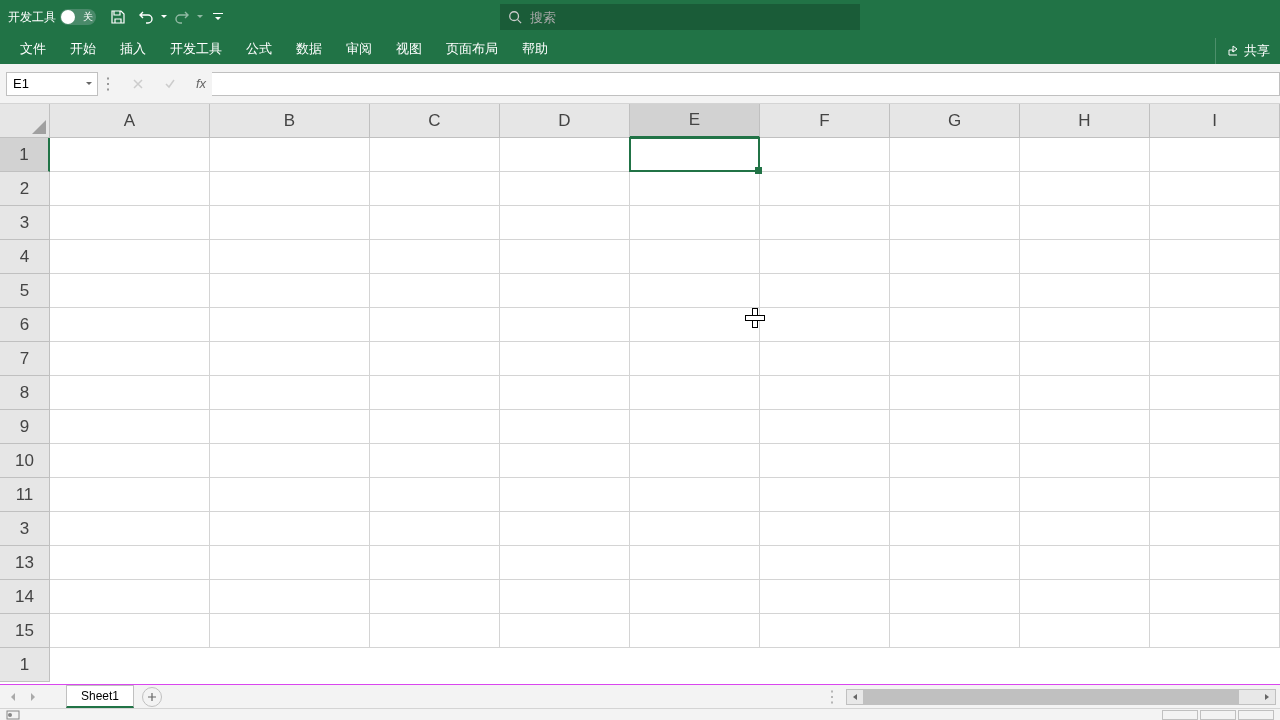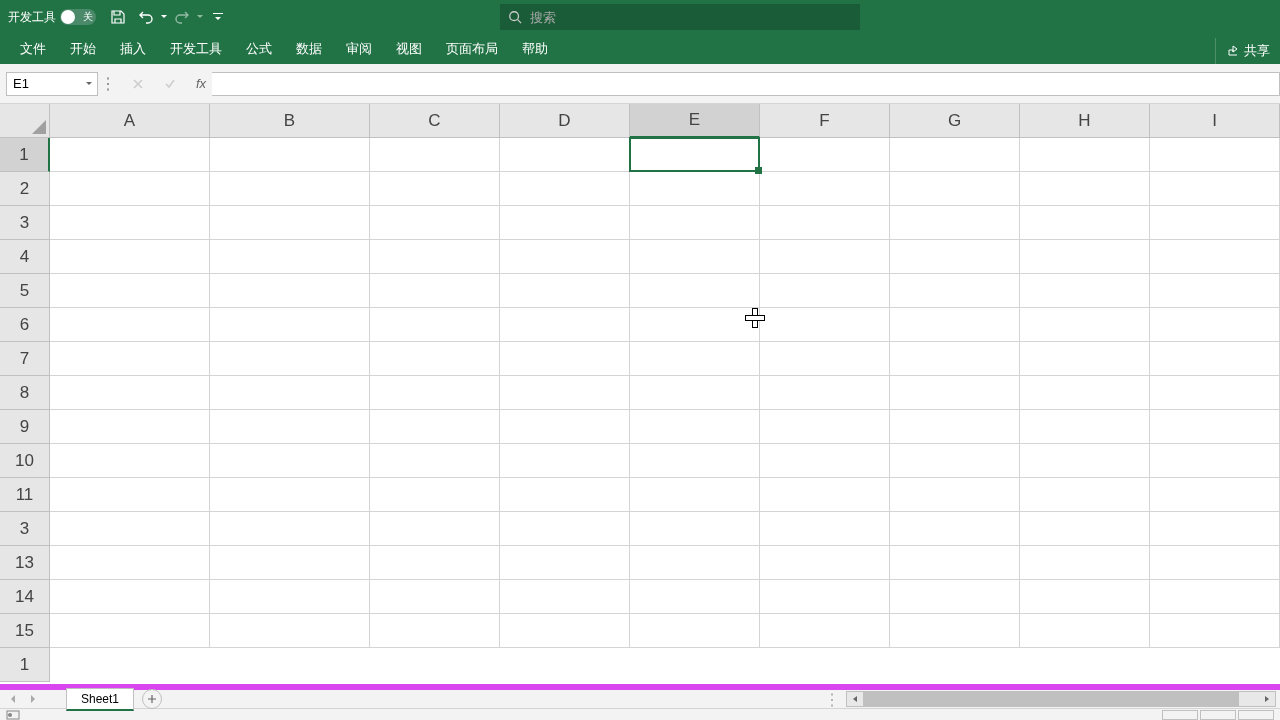--- a/index.html
+++ b/index.html
@@ -56,21 +56,21 @@
 .cell-row { display: flex; }
 .cell { height: 34px; border-right: 1px solid #d4d4d4; border-bottom: 1px solid #d4d4d4; font-size: 18px; display: flex; align-items: center; justify-content: flex-end; padding: 0 6px; color: #222; }
 .active-cell-overlay { position: absolute; border: 2px solid #217346; pointer-events: none; }
 .active-handle { position: absolute; width: 7px; height: 7px; background: #217346; right: -4px; bottom: -4px; }
 .cursor-cross { position: absolute; width: 18px; height: 18px; pointer-events: none; }
 .cursor-cross::before, .cursor-cross::after { content: ""; position: absolute; background: #fff; border: 1px solid #000; }
 .cursor-cross::before { left: 7px; top: 0; width: 4px; height: 18px; }
 .cursor-cross::after { top: 7px; left: 0; height: 4px; width: 18px; }
 
 
-.sheet-bar { height: 24px; background: #f3f3f3; border-top: 6px solid #d946ef; display: flex; align-items: center; }
+.sheet-bar { height: 24px; background: #f3f3f3; border-top: 1px solid #d946ef; display: flex; align-items: center; }
 .sheet-nav { display: flex; padding: 0 4px; gap: 2px; }
 .sheet-nav-btn { width: 18px; height: 18px; display: flex; align-items: center; justify-content: center; color: #888; }
 .sheet-tab { padding: 3px 14px; background: #fff; border: 1px solid #c0c0c0; border-bottom: 2px solid #217346; font-size: 12px; margin-left: 20px; }
 .add-sheet { width: 20px; height: 20px; border: 1px solid #c0c0c0; border-radius: 50%; display: flex; align-items: center; justify-content: center; margin-left: 8px; font-size: 14px; color: #666; cursor: pointer; }
 .sheet-spacer { flex: 1; }
 .hscroll { width: 430px; height: 16px; background: #e8e8e8; border: 1px solid #c0c0c0; display: flex; align-items: center; margin-right: 4px; }
 .hscroll-btn { width: 16px; height: 14px; display: flex; align-items: center; justify-content: center; }
 .hscroll-track { flex: 1; height: 14px; position: relative; }
 .hscroll-thumb { position: absolute; left: 0; width: 95%; height: 14px; background: #c0c0c0; }
 

